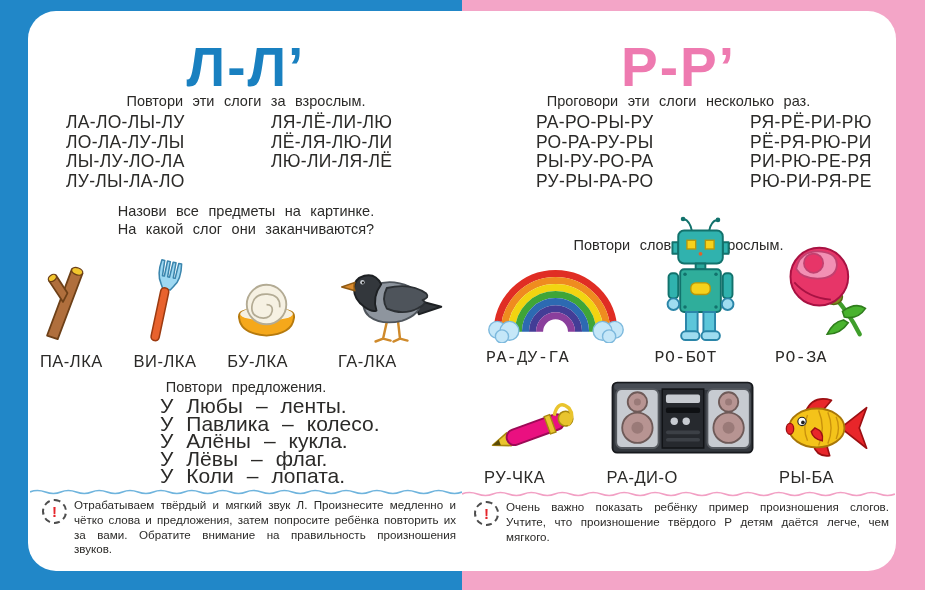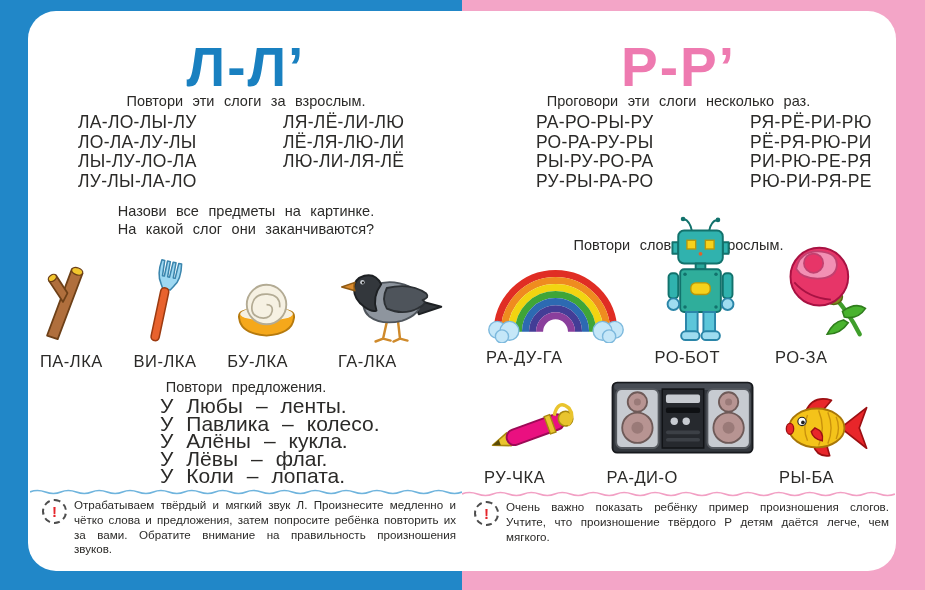--- a/index.html
+++ b/index.html
@@ -17,21 +17,21 @@
   .page.right { left:462px; width:433px; }
   .blk { position:absolute; left:0; right:0; }
 
   .title { text-align:center; font-size:55px; font-weight:700; letter-spacing:2px; line-height:60px; margin:0; }
   .page.left  .title { color:#1980c0; }
   .page.right .title { color:#ee7ab0; }
 
   .instr { text-align:center; font-size:14.5px; line-height:18px; word-spacing:0.38em; margin:0; }
 
   .syll { display:flex; font-size:17.5px; line-height:19.5px; letter-spacing:0.3px; }
-  .page.left  .syll .col1 { margin-left:48px; width:205px; }
+  .page.left  .syll .col1 { margin-left:36px; width:205px; }
   .page.right .syll .col1 { margin-left:74px; width:214px; }
   .syll .col2 { flex:0 0 auto; }
 
   .pics { display:flex; align-items:flex-end; justify-content:space-between; }
   .page.left  .pics { padding:0 16px 0 10px; }
   .fig { display:flex; flex-direction:column; align-items:flex-start; margin:0; }
   .fig figcaption { margin-top:5px; font-size:16.5px; letter-spacing:0.5px; white-space:nowrap; }
 
   .sents { margin-left:130px; font-size:21px; line-height:17.6px; word-spacing:0.34em; }
 
@@ -49,21 +49,21 @@
   .t0   { top:2px;margin-top:24px; }
   .t-in { top:81px; }
   .t-sy { top:102px; }
   .lt2  { top:191px; }
   .lpic { top:226px; height:134px; }
   .lt3  { top:367px; }
   .lsen { top:386px; }
   .lwav { top:477px; }
   .lnot { top:487px; }
   .rtw  { top:199px;margin-top:26px; }
-  .rpa  { top:206px; height:150px; padding:0 14px 0 24px; }
+  .rpa  { top:206px; height:150px; padding:0 14px 0 24px;font-family:Liberation Mono, monospace; }
   .rpb  { top:368px; height:108px; padding:0 22px 0 22px; }
   .rwav { top:479px; }
   .rnot { top:489px; }
   svg { display:block; }
 </style>
 </head>
 <body>
 
 <div class="board">
   <div class="paper"></div>

